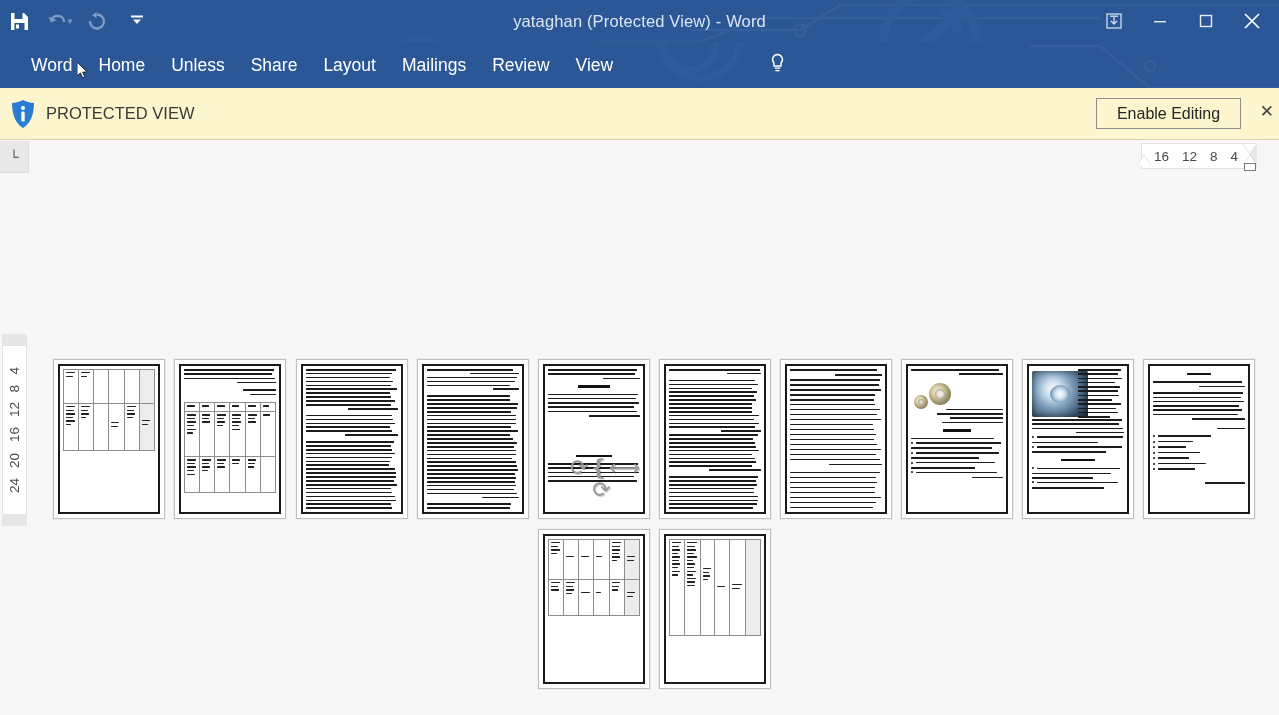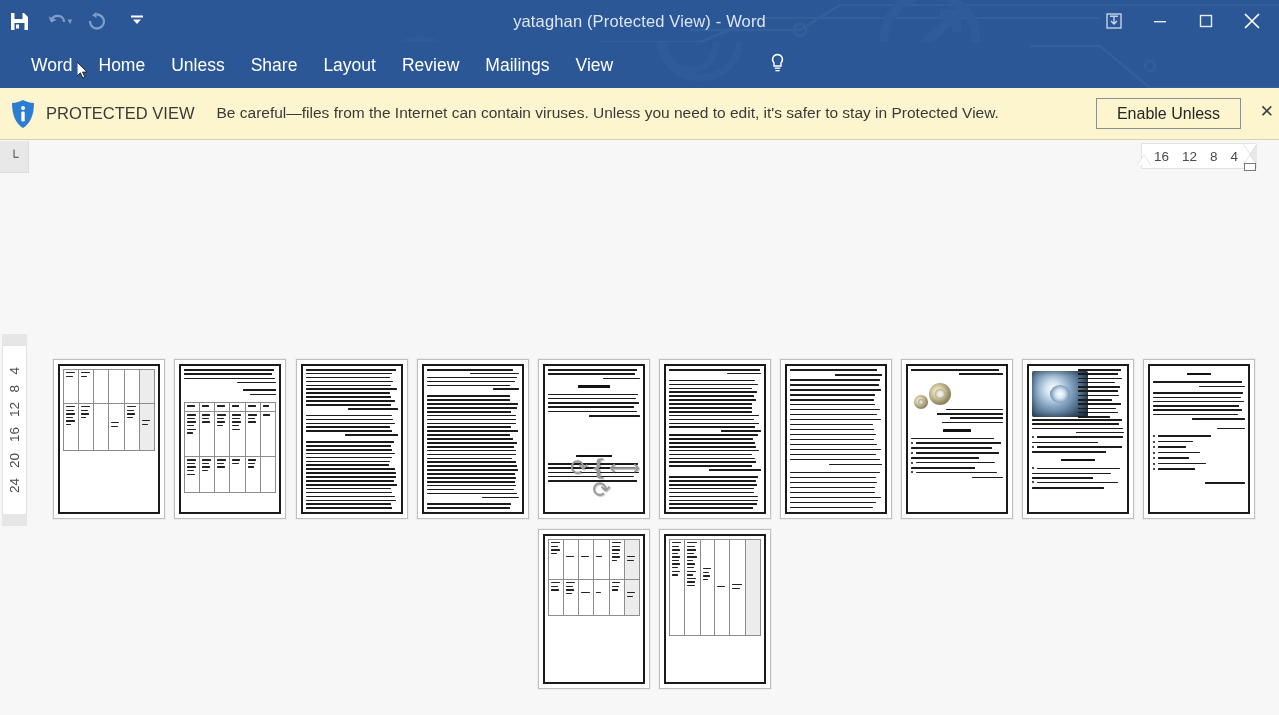--- a/index.html
+++ b/index.html
@@ -314,22 +314,22 @@
       </g>
       <circle cx="1150" cy="24" r="5" fill="none" stroke="#3d66a3" stroke-width="2.5"></circle>
     </svg>
 
     <div class="tabs">
       <div class="tab">Word</div>
       <div class="tab">Home</div>
       <div class="tab">Unless</div>
       <div class="tab">Share</div>
       <div class="tab">Layout</div>
+      <div class="tab">Mailings</div>
       <div class="tab">Review</div>
-      <div class="tab">Mailings</div>
       <div class="tab">View</div>
     </div>
 
     <div class="tellme-wrap">
       <span class="bulb">
         <svg width="15" height="20" viewBox="0 0 15 20">
           <path d="M7.5 1.5 A5 5 0 0 1 11 10 L11 13 L4 13 L4 10 A5 5 0 0 1 7.5 1.5 z" fill="none" stroke="#ffffff" stroke-width="1.4"></path>
           <rect x="4.7" y="14.5" width="5.6" height="1.3" fill="#ffffff"></rect>
           <rect x="5.4" y="17" width="4.2" height="1.3" fill="#ffffff"></rect>
         </svg>
@@ -340,23 +340,22 @@
 
   <div class="pvbar">
     <span class="pv-info">
       <svg width="26" height="30" viewBox="0 0 26 30">
         <path d="M13 1 C19 4, 24 4, 24 4 C24 16, 20 25, 13 29 C6 25, 2 16, 2 4 C2 4, 7 4, 13 1 z" fill="#2b7cd3"></path>
         <circle cx="13" cy="9" r="2" fill="#ffffff"></circle>
         <rect x="11.3" y="12.5" width="3.4" height="10" rx="1.2" fill="#ffffff"></rect>
       </svg>
     </span>
     <div class="pv-label">PROTECTED VIEW</div>
-    <div class="pv-text">Be careful—files from the Internet can contain viruses. Unless you need to edit, it's safer to stay in Protected View.</div>
   </div>
-  <button class="pv-enable">Enable Unless</button>
+  <button class="pv-enable">Enable Editing</button>
   <div class="pv-close">✕</div>
 
   <div class="doc-area">
 
     <div class="tabstop-box">
       <span class="tabstop-glyph">└</span>
     </div>
 
     <div class="hruler-end"></div>
     <div class="hruler">

